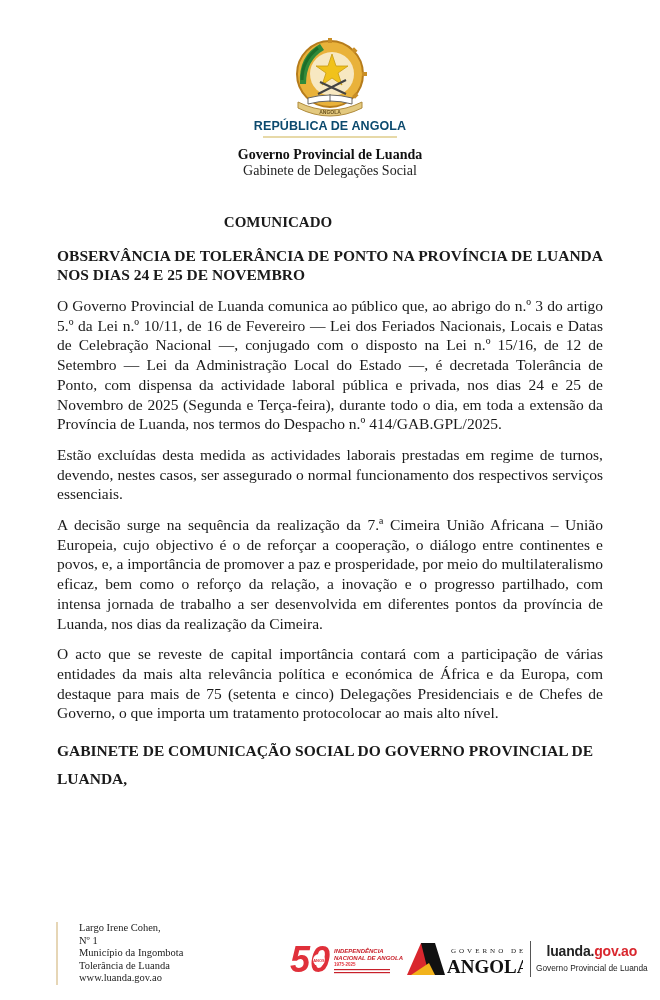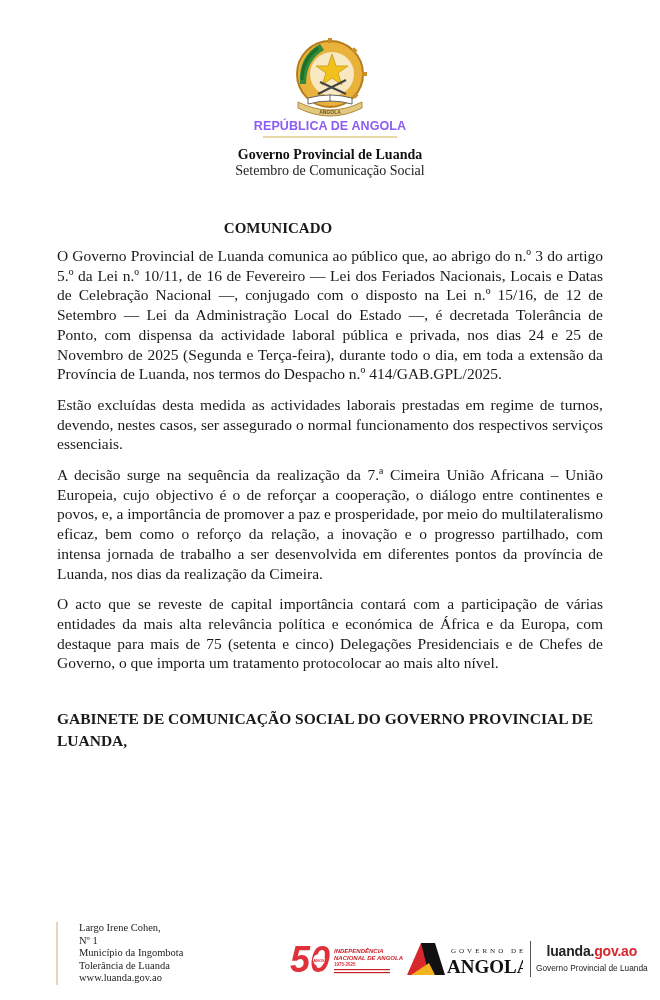--- a/index.html
+++ b/index.html
@@ -1,26 +1,26 @@
 <!DOCTYPE html>
 <html><head>
 <meta charset="utf-8">
 <style>
   html, body { margin:0; padding:0; background:#ffffff; }
   body { width:660px; height:1000px; position:relative; overflow:hidden; font-family:"DejaVu Serif", serif; color:#1a1a1a; }
   .emblem { position:absolute; left:290px; top:36px; width:80px; height:86px; }
-  .rep-title { position:absolute; left:0; width:660px; top:119px; text-align:center; font-family:"Liberation Sans", sans-serif; font-weight:bold; font-size:12.5px; color:#8b5cf6; letter-spacing:0.1px; }
+  .rep-title { position:absolute; left:0; width:660px; top:119px; text-align:center; font-family:"Liberation Sans", sans-serif; font-weight:bold; font-size:12.5px; color:#0c4a6e; letter-spacing:0.1px; }
   .rep-line { position:absolute; left:263px; width:134px; top:136px; height:2px; background:#e7d9a8; }
   .gov-title { position:absolute; left:0; width:660px; top:147px; text-align:center; font-family:"Liberation Serif", serif; font-weight:bold; font-size:14px; color:#111; }
   .gov-sub { position:absolute; left:0; width:660px; top:163px; text-align:center; font-family:"Liberation Serif", serif; font-size:14px; color:#222; }
-  .comunicado { position:absolute; left:0; width:556px; top:220px; text-align:center; font-family:"Liberation Serif", serif; font-weight:bold; font-size:15px; }
+  .comunicado { position:absolute; left:0; width:556px; top:214px; text-align:center; font-family:"Liberation Serif", serif; font-weight:bold; font-size:15px; }
   .content { position:absolute; left:57px; width:546px; top:246px; font-family:"Liberation Serif", serif; font-size:15.5px; line-height:19.7px; text-align:justify; }
   .content h2 { font-size:15.5px; font-weight:bold; margin:0 0 12px 0; line-height:19px; }
   .content p { margin:0 0 11px 0; }
-  .content .sign { font-weight:bold; margin-top:35px; line-height:22px; text-align:left; }
+  .content .sign { font-weight:bold; margin-top:14px; line-height:28px; text-align:left; }
   .addr { position:absolute; left:56px; top:922px; border-left:2px solid #e6d6b6; padding-left:21px; font-family:"Liberation Serif", serif; font-size:10.5px; line-height:12.6px; color:#222; }
   .logo50 { position:absolute; left:290px; top:938px; width:120px; height:40px; }
   .logo-gov { position:absolute; left:405px; top:941px; width:118px; height:36px; }
   .vsep { position:absolute; left:530px; top:941px; width:1px; height:36px; background:#555; }
   .luanda-logo { position:absolute; left:536px; top:940px; font-family:"Liberation Sans", sans-serif; }
   .luanda-logo .url { font-size:14px; font-weight:bold; color:#222; letter-spacing:-0.2px; line-height:22px;text-align:center; }
   .luanda-logo .url .red { color:#d9272e; }
   .luanda-logo .sub { font-size:8.3px; color:#222; margin-top:1px; }
 </style>
 </head>
@@ -42,25 +42,26 @@
   <line x1="30" y1="46" x2="56" y2="58" stroke="#444" stroke-width="2"></line>
   <path d="M18 62 Q40 56 62 62 L62 68 Q40 62 18 68 Z" fill="#fff" stroke="#666" stroke-width="1"></path>
   <line x1="40" y1="58" x2="40" y2="66" stroke="#666" stroke-width="1"></line>
   <path d="M8 66 Q40 82 72 66 L72 72 Q40 88 8 72 Z" fill="#e3c97f" stroke="#b08b3d" stroke-width="1"></path>
   <text x="40" y="78" font-size="5" text-anchor="middle" fill="#6b5420" font-family="Liberation Sans, sans-serif" font-weight="bold">ANGOLA</text>
 </svg>
 
 <div class="rep-title">REPÚBLICA DE ANGOLA</div>
 <div class="rep-line"></div>
 <div class="gov-title">Governo Provincial de Luanda</div>
-<div class="gov-sub">Setembro de Comunicação Social</div>
+<div class="gov-sub">Gabinete de Delegações Social</div>
 
 <div class="comunicado">COMUNICADO</div>
 
 <div class="content">
+  <h2>OBSERVÂNCIA DE TOLERÂNCIA DE PONTO NA PROVÍNCIA DE LUANDA NOS DIAS 24 E 25 DE NOVEMBRO</h2>
   <p>O Governo Provincial de Luanda comunica ao público que, ao abrigo do n.º 3 do artigo 5.º da Lei n.º 10/11, de 16 de Fevereiro — Lei dos Feriados Nacionais, Locais e Datas de Celebração Nacional —, conjugado com o disposto na Lei n.º 15/16, de 12 de Setembro — Lei da Administração Local do Estado —, é decretada Tolerância de Ponto, com dispensa da actividade laboral pública e privada, nos dias 24 e 25 de Novembro de 2025 (Segunda e Terça-feira), durante todo o dia, em toda a extensão da Província de Luanda, nos termos do Despacho n.º 414/GAB.GPL/2025.</p>
   <p>Estão excluídas desta medida as actividades laborais prestadas em regime de turnos, devendo, nestes casos, ser assegurado o normal funcionamento dos respectivos serviços essenciais.</p>
   <p>A decisão surge na sequência da realização da 7.ª Cimeira União Africana – União Europeia, cujo objectivo é o de reforçar a cooperação, o diálogo entre continentes e povos, e, a importância de promover a paz e prosperidade, por meio do multilateralismo eficaz, bem como o reforço da relação, a inovação e o progresso partilhado, com intensa jornada de trabalho a ser desenvolvida em diferentes pontos da província de Luanda, nos dias da realização da Cimeira.</p>
   <p>O acto que se reveste de capital importância contará com a participação de várias entidades da mais alta relevância política e económica de África e da Europa, com destaque para mais de 75 (setenta e cinco) Delegações Presidenciais e de Chefes de Governo, o que importa um tratamento protocolocar ao mais alto nível.</p>
   <div class="sign">
     <div>GABINETE DE COMUNICAÇÃO SOCIAL DO GOVERNO PROVINCIAL DE LUANDA,</div>
   </div>
 </div>
 
 <div class="addr">

